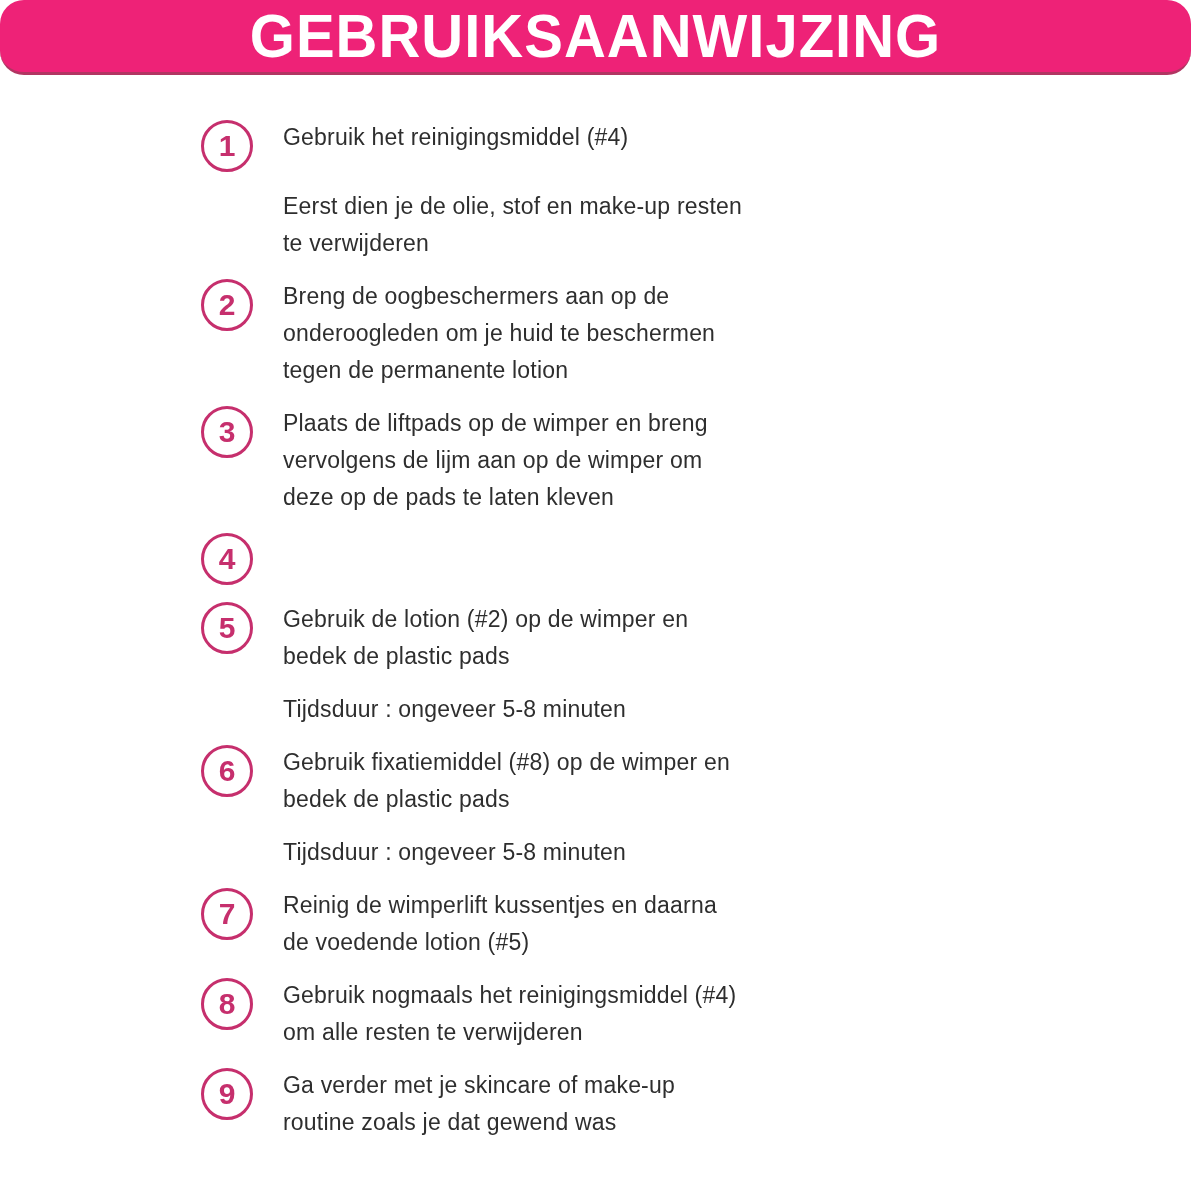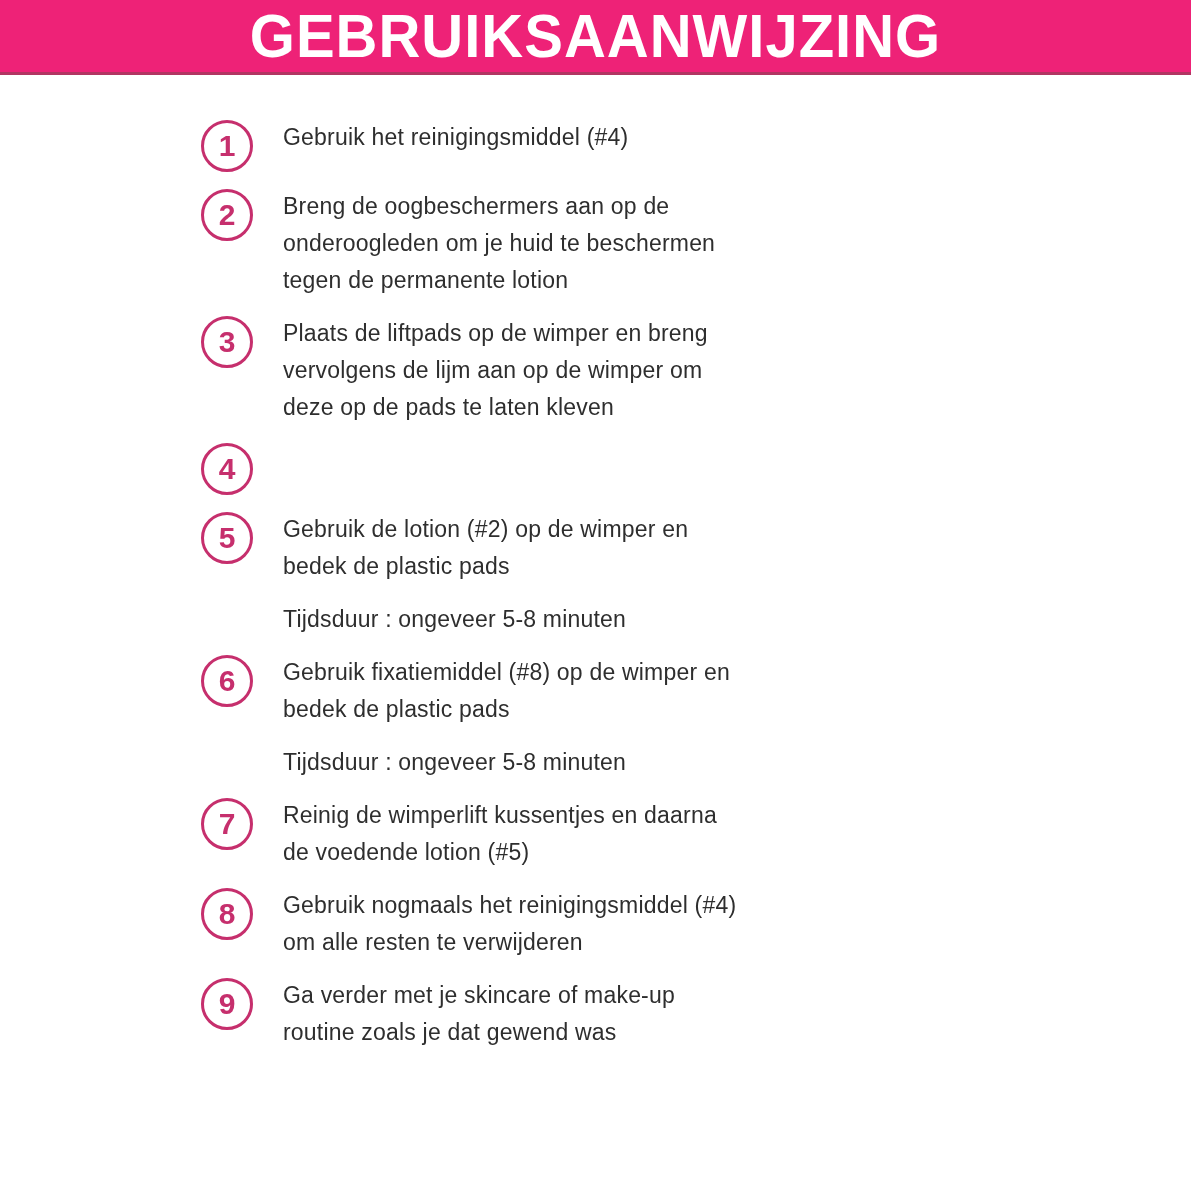--- a/index.html
+++ b/index.html
@@ -20,20 +20,21 @@
     overflow:hidden;
     margin:0 auto;
   }
   .banner{
     height:75px;
     background:var(--banner-pink);
     border-bottom:3px solid var(--banner-edge);
     display:flex;
     align-items:center;
     justify-content:center;
+    border-radius:24px;
   }
   .title{
     color:#ffffff;
     font-size:58px;
     font-weight:700;
     letter-spacing:1px;
     line-height:1;
     transform:scaleY(1.04);
     white-space:nowrap;
   }
@@ -77,20 +78,27 @@
 <div class="page">
   <header class="banner">
     <h1 class="title">GEBRUIKSAANWIJZING</h1>
   </header>
   <main class="steps" id="steps">
       <div class="row">
     <div class="badge-col">
       <div class="badge">1</div>
     </div>
     <div class="step-text">Gebruik het reinigingsmiddel (#4)</div>
+  </div>
+      <div class="row">
+    <div class="badge-col">
+      
+    </div>
+    <div class="step-text">Eerst dien je de olie, stof en make-up resten
+te verwijderen</div>
   </div>
       <div class="row">
     <div class="badge-col">
       <div class="badge">2</div>
     </div>
     <div class="step-text">Breng de oogbeschermers aan op de
 onderoogleden om je huid te beschermen
 tegen de permanente lotion</div>
   </div>
       <div class="row">

